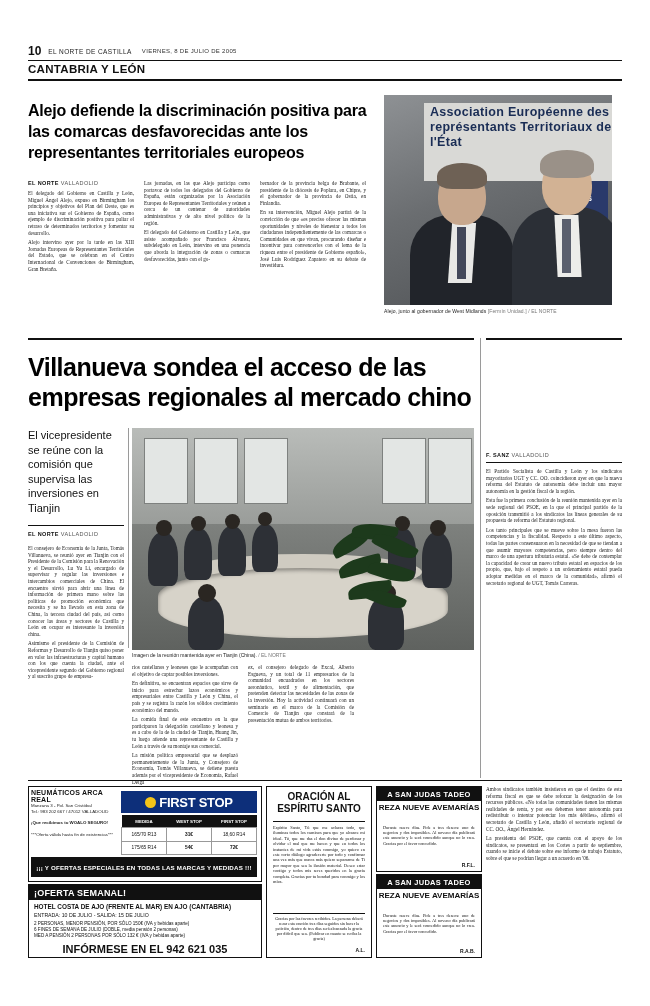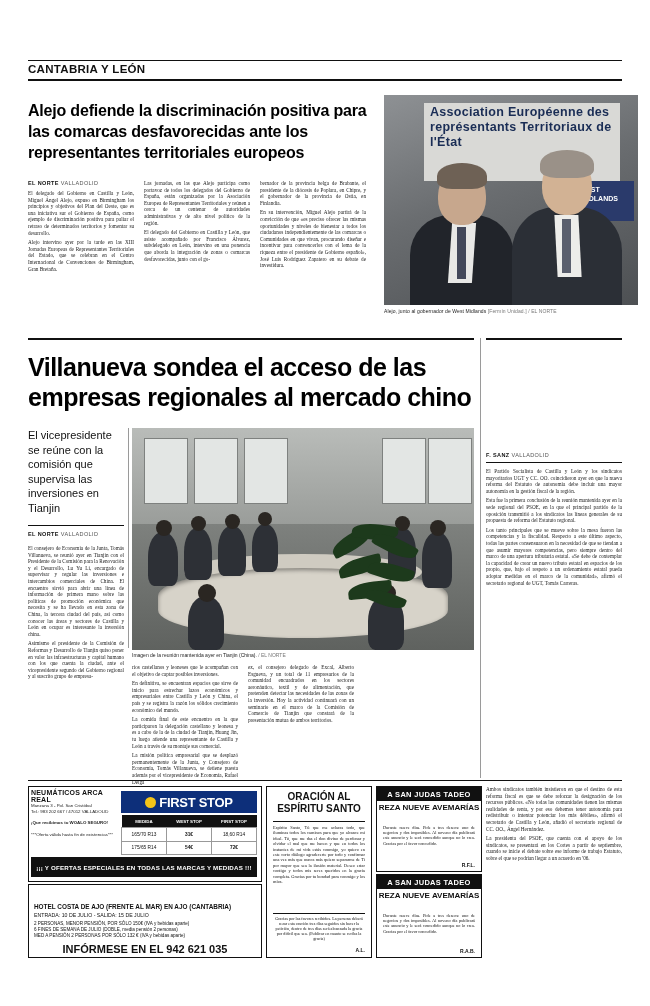--- a/index.html
+++ b/index.html
@@ -22,21 +22,21 @@
 
   .col{position:absolute;font-size:5.2px;line-height:6.6px;text-align:justify;color:#1a1a1a;}
   .col p{margin:0 0 3px 0;}
   .col p:first-letter{}
 
   .s1c1{left:28px;top:190px;width:106px;}
   .s1c2{left:144px;top:180px;width:106px;}
   .s1c3{left:260px;top:180px;width:106px;}
 
   
-  .photo1{position:absolute;left:384px;top:95px;width:254px;height:210px;overflow:hidden;background:#22c55e;}
+  .photo1{position:absolute;left:384px;top:95px;width:228px;height:210px;overflow:hidden;background:#22c55e;}
   .photo1 .sky{position:absolute;inset:0;background:linear-gradient(160deg,#8e9194 0%,#6a6d70 45%,#4d5053 100%);}
   .photo1 .banner{position:absolute;left:40px;top:8px;width:196px;height:78px;background:#d9d9d6;}
   .photo1 .banner-txt{position:absolute;left:46px;top:10px;width:190px;font-family:"Liberation Sans",sans-serif;font-weight:bold;font-size:12.5px;line-height:15px;color:#1a2d55;letter-spacing:.3px;}
   .photo1 .tag{position:absolute;right:4px;top:86px;width:56px;height:40px;background:#2a3a6b;}
   .photo1 .tag span{display:block;color:#fff;font-family:"Liberation Sans",sans-serif;font-weight:bold;font-size:7px;padding:4px 3px;line-height:9px;}
   .photo1 .m1-suit{position:absolute;left:26px;top:120px;width:104px;height:92px;background:#21242a;border-radius:40px 40px 0 0;}
   .photo1 .m1-shirt{position:absolute;left:66px;top:128px;width:24px;height:60px;background:#e8e8e6;transform:skewX(-4deg);}
   .photo1 .m1-tie{position:absolute;left:73px;top:132px;width:9px;height:52px;background:#43485a;}
   .photo1 .m1-head{position:absolute;left:54px;top:72px;width:48px;height:58px;background:#c7a78d;border-radius:50% 50% 45% 45%;}
   .photo1 .m1-hair{position:absolute;left:53px;top:68px;width:50px;height:26px;background:#6e6155;border-radius:50% 50% 30% 30%;}
@@ -130,20 +130,25 @@
   .sj .sig{position:absolute;right:6px;bottom:3px;font-family:"Liberation Sans",sans-serif;font-weight:bold;font-size:5px;}
 
   
   .s3c2{left:486px;top:786px;width:136px;}
 </style>
 </head>
 <body>
 
 <div class="page">
 
+  <div class="masthead">
+    <span class="folio">10</span>
+    <span class="paper-name">EL NORTE DE CASTILLA</span>
+    <span class="issue-date">VIERNES, 8 DE JULIO DE 2005</span>
+  </div>
   <div class="mast-rule"></div>
   <div class="section-name">CANTABRIA Y LEÓN</div>
   <div class="section-rule"></div>
 
   <div class="s1-head">Alejo defiende la discriminación positiva para las comarcas desfavorecidas ante los representantes territoriales europeos</div>
   <div class="s1-byline">
     <span>EL NORTE</span>
     <span class="loc">VALLADOLID</span>
   </div>
 
@@ -299,20 +304,21 @@
         <td>175/65 R14</td>
         <td class="price">54€</td>
         <td class="price">72€</td>
       </tr>
     </tbody>
       </table>
     <div class="banner-blk">¡¡¡ Y OFERTAS ESPECIALES EN TODAS LAS MARCAS Y MEDIDAS !!!</div>
   </div>
 
   <div class="ad ad2">
+    <div class="hdr">¡OFERTA SEMANAL!</div>
     <div class="l1">HOTEL COSTA DE AJO (FRENTE AL MAR) EN AJO (CANTABRIA)</div>
     <div class="l2">ENTRADA: 10 DE JULIO  -  SALIDA: 15 DE JULIO</div>
     <div class="bullets">
       <div>2 PERSONAS, MENOR PENSIÓN, POR SÓLO 150€ (IVA y bebidas aparte)</div>
       <div>6 FINES DE SEMANA DE JULIO (DOBLE, media pensión 2 personas)</div>
       <div>MED A PENSIÓN 2 PERSONAS POR SÓLO 132 € (IVA y bebidas aparte)</div>
     </div>
     <div class="foot">INFÓRMESE EN EL 942 621 035</div>
   </div>
 

